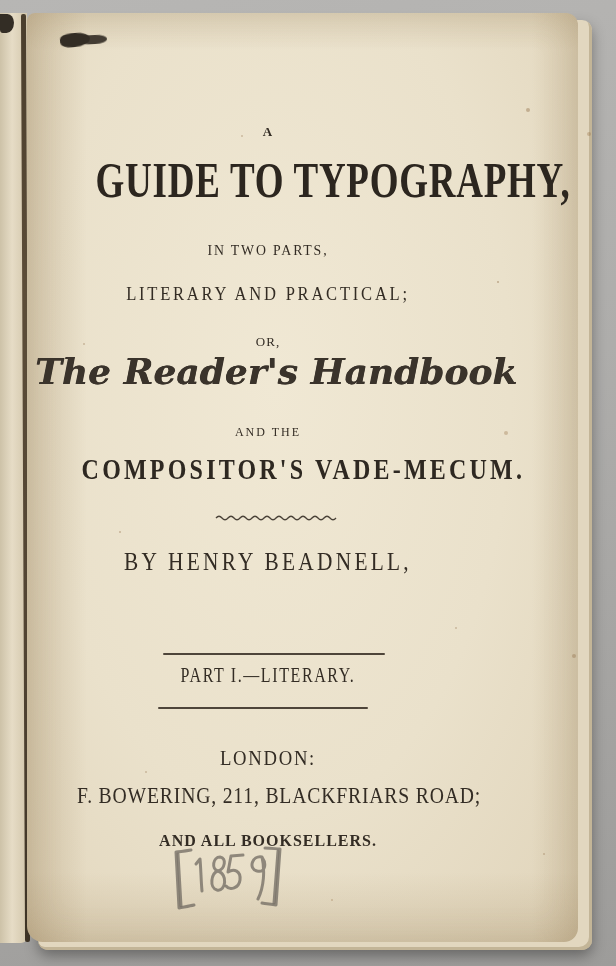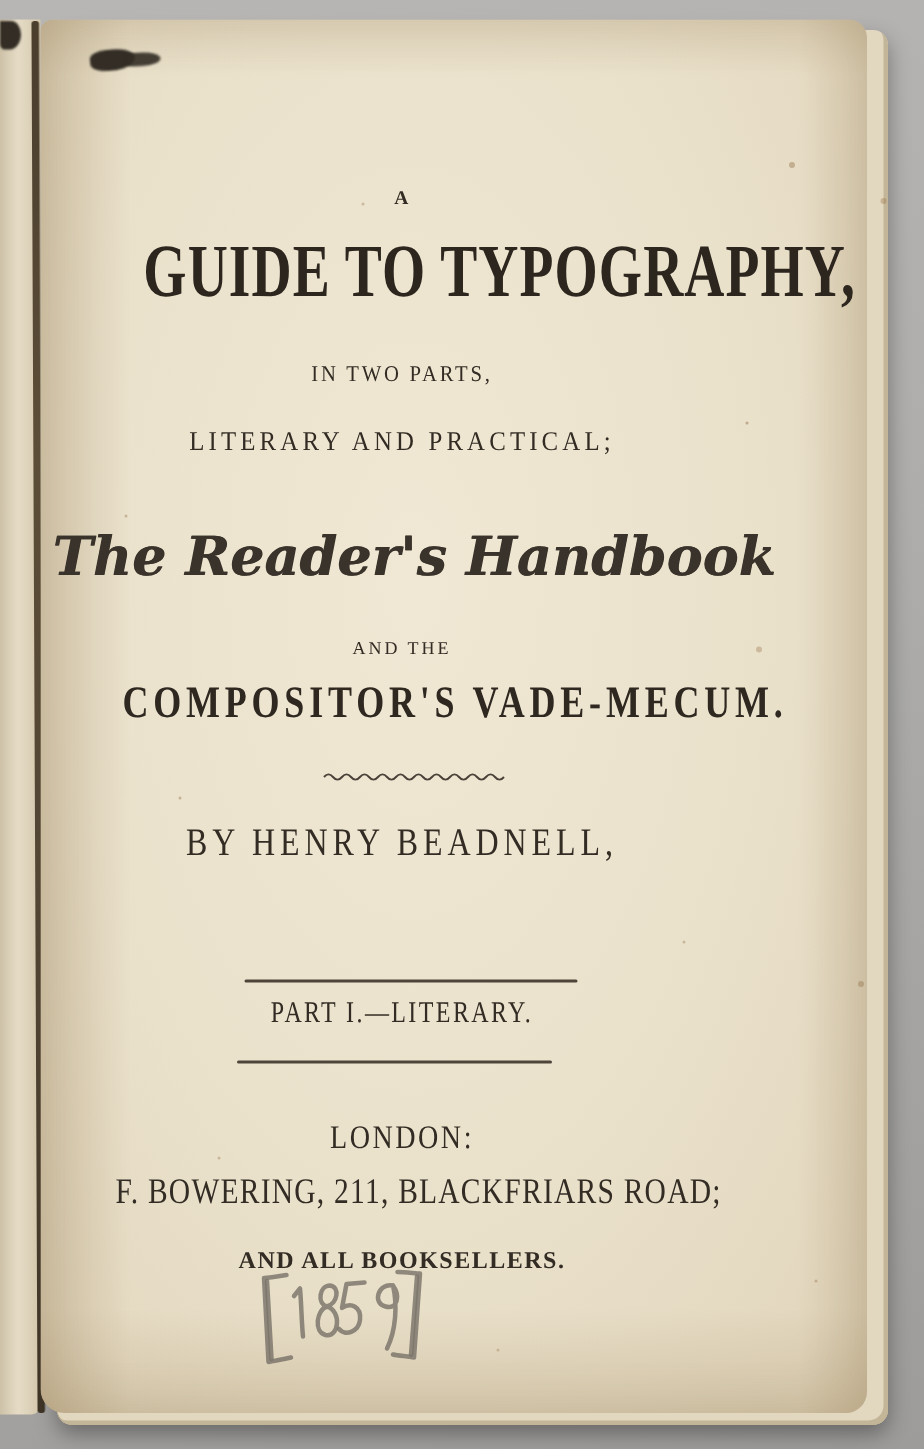--- a/index.html
+++ b/index.html
@@ -102,20 +102,21 @@
   <div class="page">
     <div class="smudge smudge-b"></div>
     <div class="smudge smudge-c"></div>
     <div class="specks"></div>
 
     <div class="textblock">
       <div class="line half-title">A</div>
       <div class="line main-title">GUIDE TO TYPOGRAPHY,</div>
       <div class="line sub1">IN TWO PARTS,</div>
       <div class="line sub2">LITERARY AND PRACTICAL;</div>
+      <div class="line or-line">OR,</div>
       <div class="line and-the">AND THE</div>
       <div class="line alt-title">The Reader's Handbook</div>
       <div class="line alt-title2">COMPOSITOR'S VADE-MECUM.</div>
 
       <svg class="squiggle" width="126" height="8" viewBox="0 0 126 8">
         <path d="M1,4 q3,-3.5 6,0 t6,0 t6,0 t6,0 t6,0 t6,0 t6,0 t6,0 t6,0 t6,0 t6,0 t6,0 t6,0 t6,0 t6,0 t6,0 t6,0 t6,0 t6,0 t6,0" fill="none" stroke="#4a4238" stroke-width="1.3"></path>
       </svg>
 
       <div class="line byline">BY HENRY BEADNELL,</div>
 

